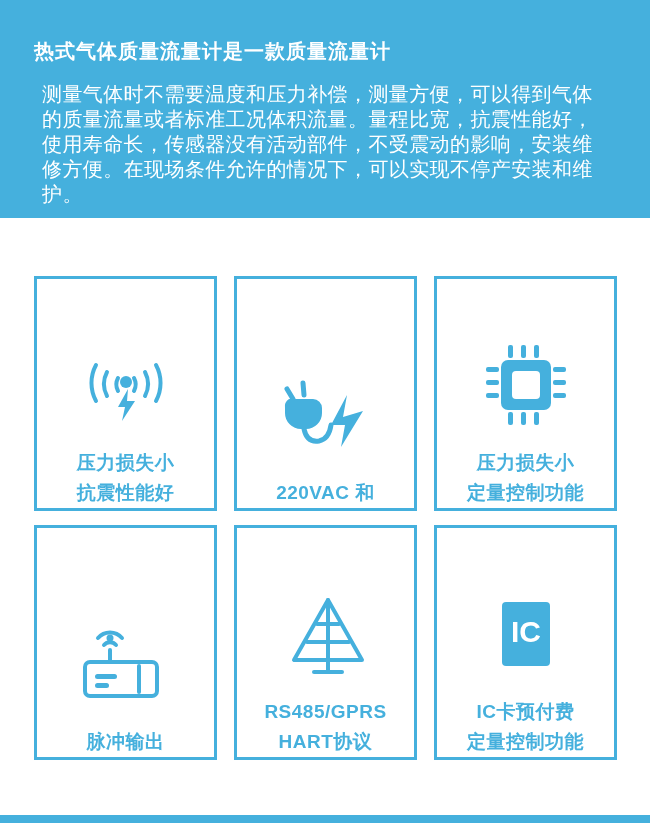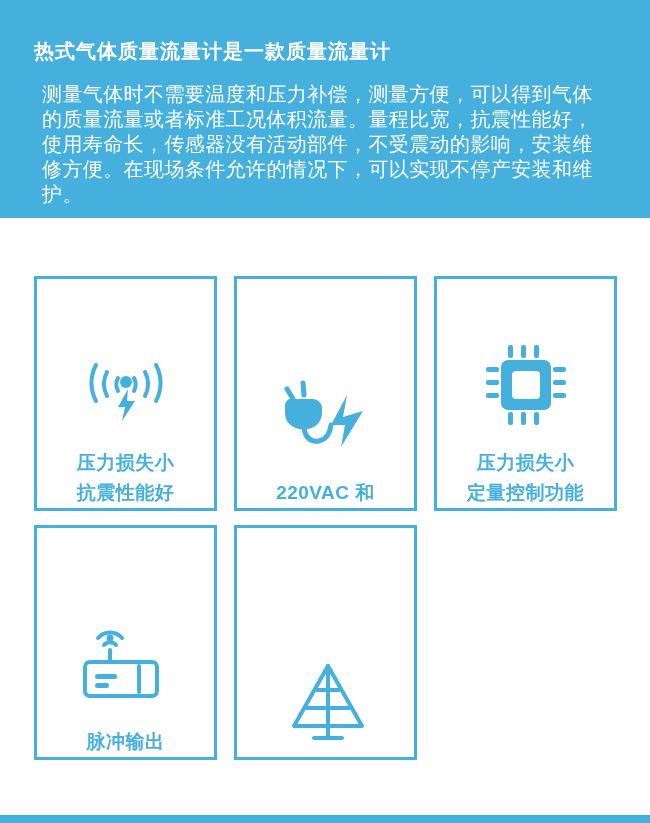--- a/index.html
+++ b/index.html
@@ -200,19 +200,35 @@
           <g fill="none" stroke="#45b0dd" stroke-width="4" stroke-linecap="round" stroke-linejoin="round">
             <path d="M52 16 L18 76 L86 76 Z"></path>
             <line x1="52" y1="16" x2="52" y2="76"></line>
             <path d="M31 58 L73 58"></path>
             <path d="M41 40 L63 40"></path>
             <line x1="52" y1="76" x2="52" y2="88"></line>
             <line x1="38" y1="88" x2="66" y2="88"></line>
           </g>
         </svg>
       </div>
-    </div>
-
+      <div class="card-label">
+        <span>RS485/GPRS</span>
+        <span class="l2">HART协议</span>
+      </div>
+    </div>
+
+    <div class="card">
+      <div class="card-icon">
+        <svg width="92" height="92" viewBox="0 0 92 92">
+          <rect x="22" y="14" width="48" height="64" rx="4" fill="#45b0dd"></rect>
+          <text x="46" y="54" text-anchor="middle" font-family="Liberation Sans, sans-serif" font-size="30" font-weight="bold" fill="#ffffff">IC</text>
+        </svg>
+      </div>
+      <div class="card-label">
+        <span>IC卡预付费</span>
+        <span class="l2">定量控制功能</span>
+      </div>
+    </div>
 
   </div>
 
   <div class="bottom-rule"></div>
 </div>
 
 </body></html>

